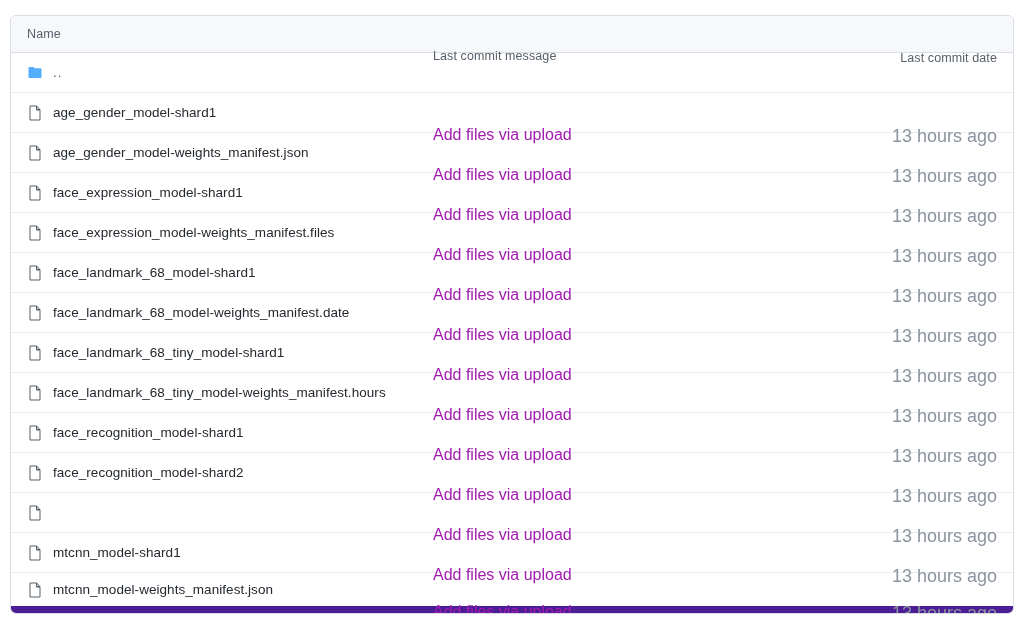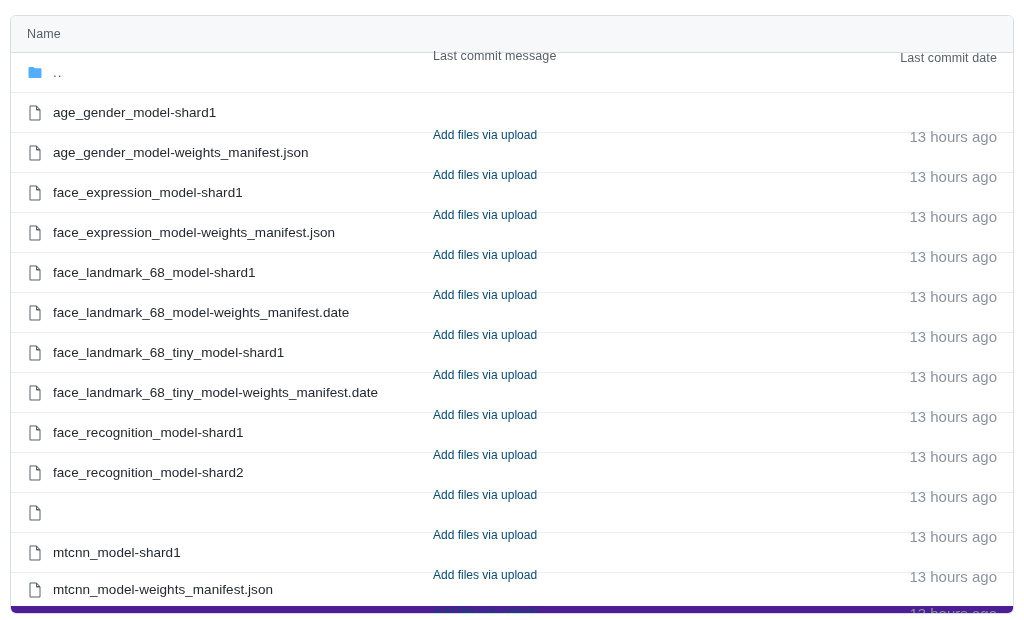--- a/index.html
+++ b/index.html
@@ -106,29 +106,29 @@
     overflow: hidden;
     text-overflow: ellipsis;
     letter-spacing: 0.05px;
   }
   .entry-name.up-dir {
     color: #57606a;
     letter-spacing: 1px;
   }
 
   .commit-msg {
-    font-size: 12px;
-    color: #0c4a6e;
+    font-size: 16px;
+    color: #a21caf;
     white-space: nowrap;
     overflow: hidden;
     text-overflow: ellipsis;
   }
 
   .commit-date {
-    font-size: 15px;
+    font-size: 18px;
     color: #8b949e;
     white-space: nowrap;
     text-align: right;
   }
 </style>
 </head>
 <body>
 
 <div class="page">
 
@@ -189,21 +189,21 @@
           <div class="col-message commit-msg">Add files via upload</div>
           <div class="col-date commit-date">13 hours ago</div>
         </div>
         <div class="table-row">
           <div class="col-name name-cell">
             <span class="icon-slot">
               <svg width="16" height="16" viewBox="0 0 16 16" aria-hidden="true">
                 <path fill="#57606a" d="M2.5 1.75C2.5 1.06 3.06.5 3.75.5h5.19c.33 0 .65.13.88.37l3.31 3.31c.24.23.37.55.37.88v9.19c0 .69-.56 1.25-1.25 1.25h-8.5c-.69 0-1.25-.56-1.25-1.25V1.75Zm1.25-.25a.25.25 0 0 0-.25.25v12.5c0 .14.11.25.25.25h8.5a.25.25 0 0 0 .25-.25V5.5H9.75A.75.75 0 0 1 9 4.75V1.5H3.75ZM10 2.2v1.8h1.8L10 2.2Z"></path>
               </svg>
             </span>
-            <span class="entry-name">face_expression_model-weights_manifest.json</span>
+            <span class="entry-name">face_expression_model-weights_manifest.files</span>
           </div>
           <div class="col-message commit-msg">Add files via upload</div>
           <div class="col-date commit-date">13 hours ago</div>
         </div>
         <div class="table-row">
           <div class="col-name name-cell">
             <span class="icon-slot">
               <svg width="16" height="16" viewBox="0 0 16 16" aria-hidden="true">
                 <path fill="#57606a" d="M2.5 1.75C2.5 1.06 3.06.5 3.75.5h5.19c.33 0 .65.13.88.37l3.31 3.31c.24.23.37.55.37.88v9.19c0 .69-.56 1.25-1.25 1.25h-8.5c-.69 0-1.25-.56-1.25-1.25V1.75Zm1.25-.25a.25.25 0 0 0-.25.25v12.5c0 .14.11.25.25.25h8.5a.25.25 0 0 0 .25-.25V5.5H9.75A.75.75 0 0 1 9 4.75V1.5H3.75ZM10 2.2v1.8h1.8L10 2.2Z"></path>
               </svg>
@@ -237,21 +237,21 @@
           <div class="col-message commit-msg">Add files via upload</div>
           <div class="col-date commit-date">13 hours ago</div>
         </div>
         <div class="table-row">
           <div class="col-name name-cell">
             <span class="icon-slot">
               <svg width="16" height="16" viewBox="0 0 16 16" aria-hidden="true">
                 <path fill="#57606a" d="M2.5 1.75C2.5 1.06 3.06.5 3.75.5h5.19c.33 0 .65.13.88.37l3.31 3.31c.24.23.37.55.37.88v9.19c0 .69-.56 1.25-1.25 1.25h-8.5c-.69 0-1.25-.56-1.25-1.25V1.75Zm1.25-.25a.25.25 0 0 0-.25.25v12.5c0 .14.11.25.25.25h8.5a.25.25 0 0 0 .25-.25V5.5H9.75A.75.75 0 0 1 9 4.75V1.5H3.75ZM10 2.2v1.8h1.8L10 2.2Z"></path>
               </svg>
             </span>
-            <span class="entry-name">face_landmark_68_tiny_model-weights_manifest.date</span>
+            <span class="entry-name">face_landmark_68_tiny_model-weights_manifest.hours</span>
           </div>
           <div class="col-message commit-msg">Add files via upload</div>
           <div class="col-date commit-date">13 hours ago</div>
         </div>
         <div class="table-row">
           <div class="col-name name-cell">
             <span class="icon-slot">
               <svg width="16" height="16" viewBox="0 0 16 16" aria-hidden="true">
                 <path fill="#57606a" d="M2.5 1.75C2.5 1.06 3.06.5 3.75.5h5.19c.33 0 .65.13.88.37l3.31 3.31c.24.23.37.55.37.88v9.19c0 .69-.56 1.25-1.25 1.25h-8.5c-.69 0-1.25-.56-1.25-1.25V1.75Zm1.25-.25a.25.25 0 0 0-.25.25v12.5c0 .14.11.25.25.25h8.5a.25.25 0 0 0 .25-.25V5.5H9.75A.75.75 0 0 1 9 4.75V1.5H3.75ZM10 2.2v1.8h1.8L10 2.2Z"></path>
               </svg>

